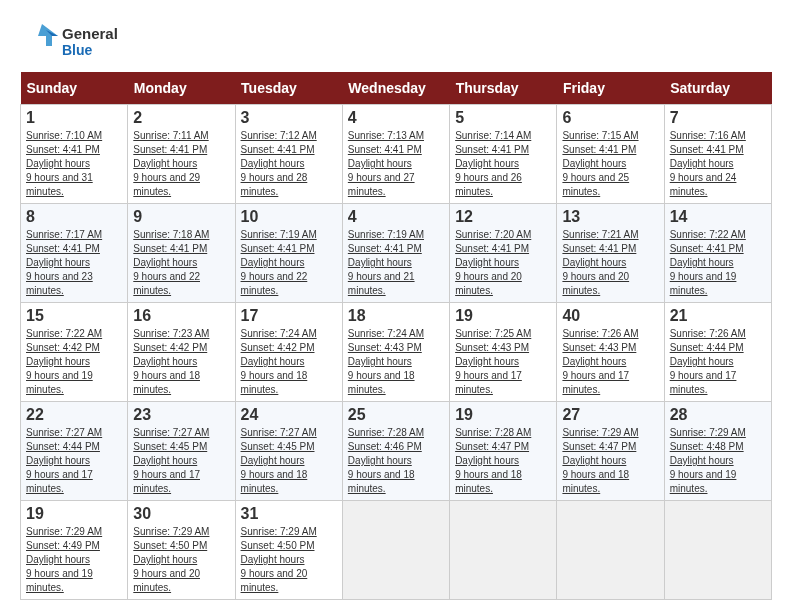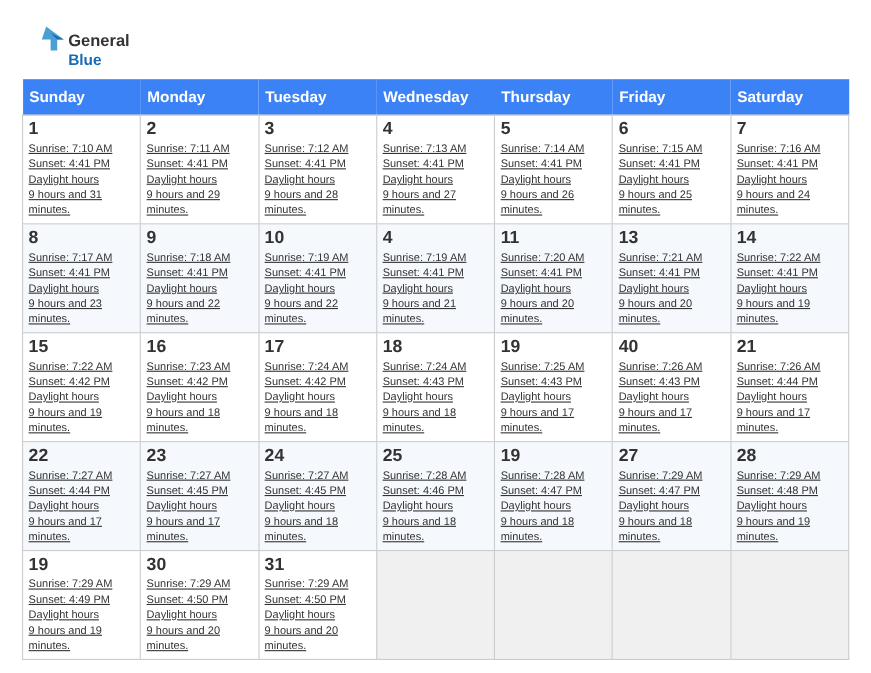--- a/index.html
+++ b/index.html
@@ -31,21 +31,21 @@
     .location-title {
       font-size: 16px;
       color: #555;
     }
     table {
       width: 100%;
       border-collapse: collapse;
       font-size: 11px;
     }
     th {
-      background-color: #3b82f6;
+      background-color: #7f1d1d;
       color: #fff;
       padding: 8px 6px;
       text-align: left;
       font-size: 14px;
       font-weight: bold;
     }
     td {
       border: 1px solid #ccc;
       vertical-align: top;
       padding: 4px 5px;
@@ -73,21 +73,21 @@
     }
     .empty-cell {
       background-color: #f0f0f0 !important;
     }
   </style>
 </head>
 <body>
 
 <div class="header-section">
   <div class="logo">
-  <div style="display:flex;align-items:flex-end;">
+  <div style="display:flex;align-items:center;">
     <svg width="40" height="42" viewBox="0 0 40 42">
       <polygon points="22,4 38,16 32,16 32,26 26,26 26,16 18,16" fill="#4a9fd4"></polygon>
       <polygon points="26,10 38,16 32,16" fill="#1a6bb5"></polygon>
     </svg>
     <div style="display:flex;flex-direction:column;margin-left:2px;">
       <span style="font-size:15px;font-weight:bold;color:#333;">General</span>
       <span style="font-size:14px;font-weight:bold;color:#1a6bb5;">Blue</span>
     </div>
   </div>
 </div>
@@ -206,21 +206,21 @@
         <td>
         <span class="day-number">4</span>
         <div class="day-info">
           Sunrise: 7:19 AM<br>
           Sunset: 4:41 PM<br>
           Daylight hours<br>
           9 hours and 21 minutes.
         </div>
       </td>
         <td>
-        <span class="day-number">11</span>
+        <span class="day-number">12</span>
         <div class="day-info">
           Sunrise: 7:20 AM<br>
           Sunset: 4:41 PM<br>
           Daylight hours<br>
           9 hours and 20 minutes.
         </div>
       </td>
         <td>
         <span class="day-number">13</span>
         <div class="day-info">

